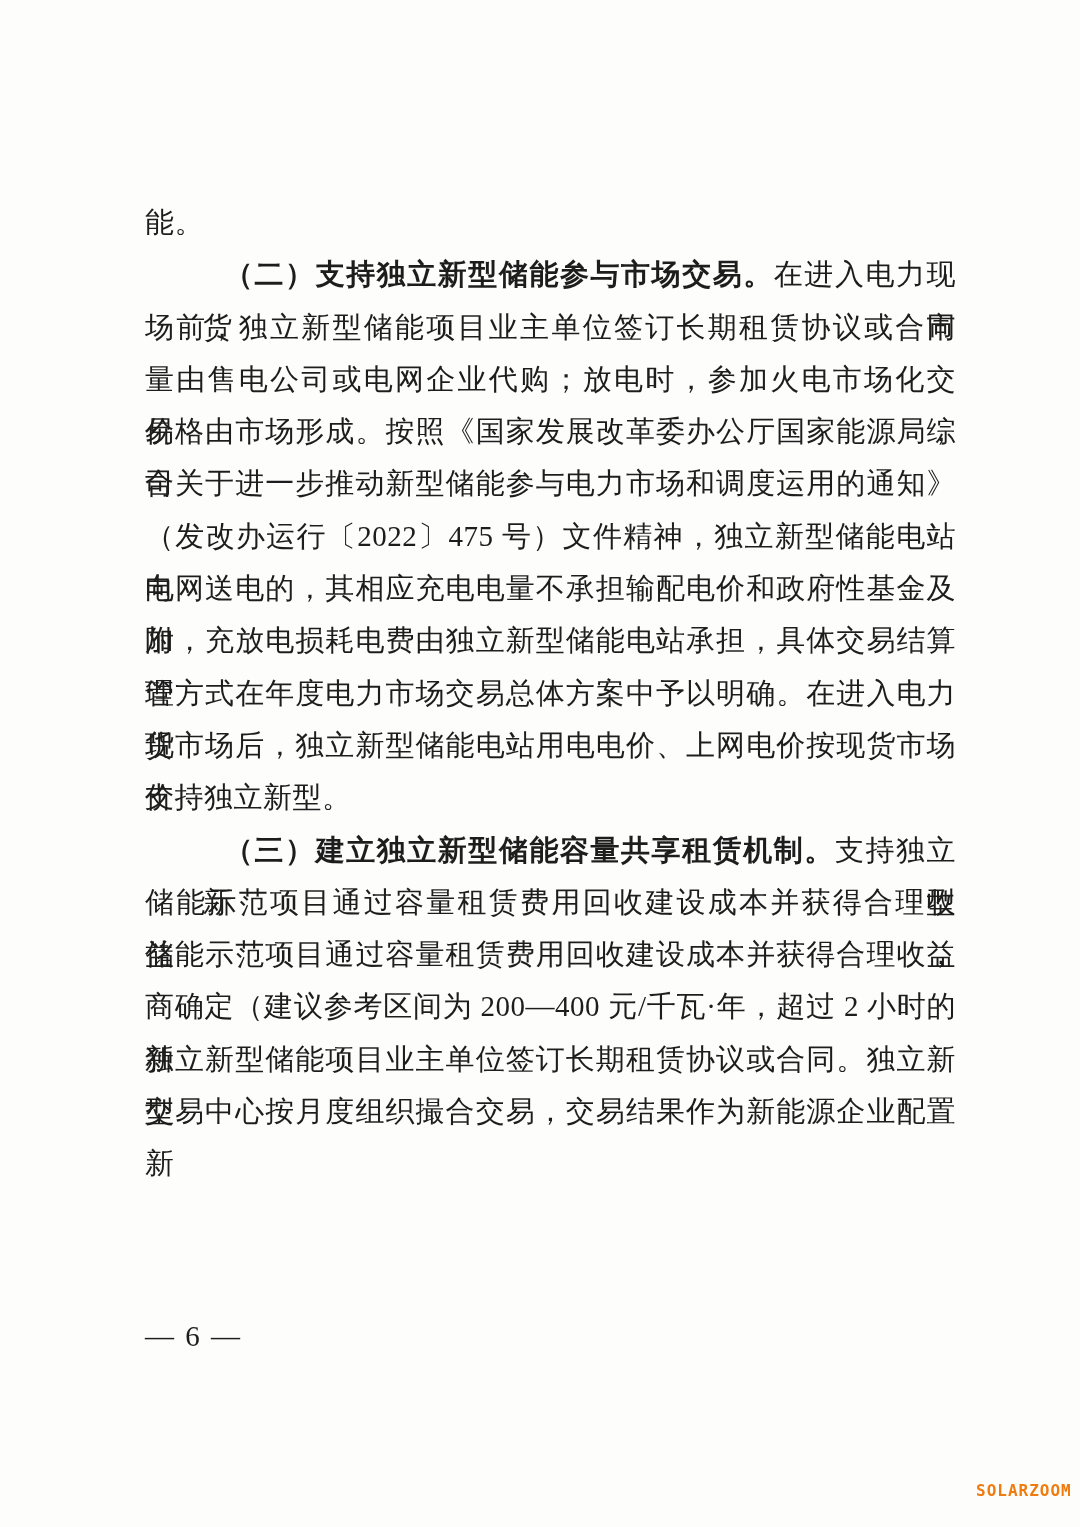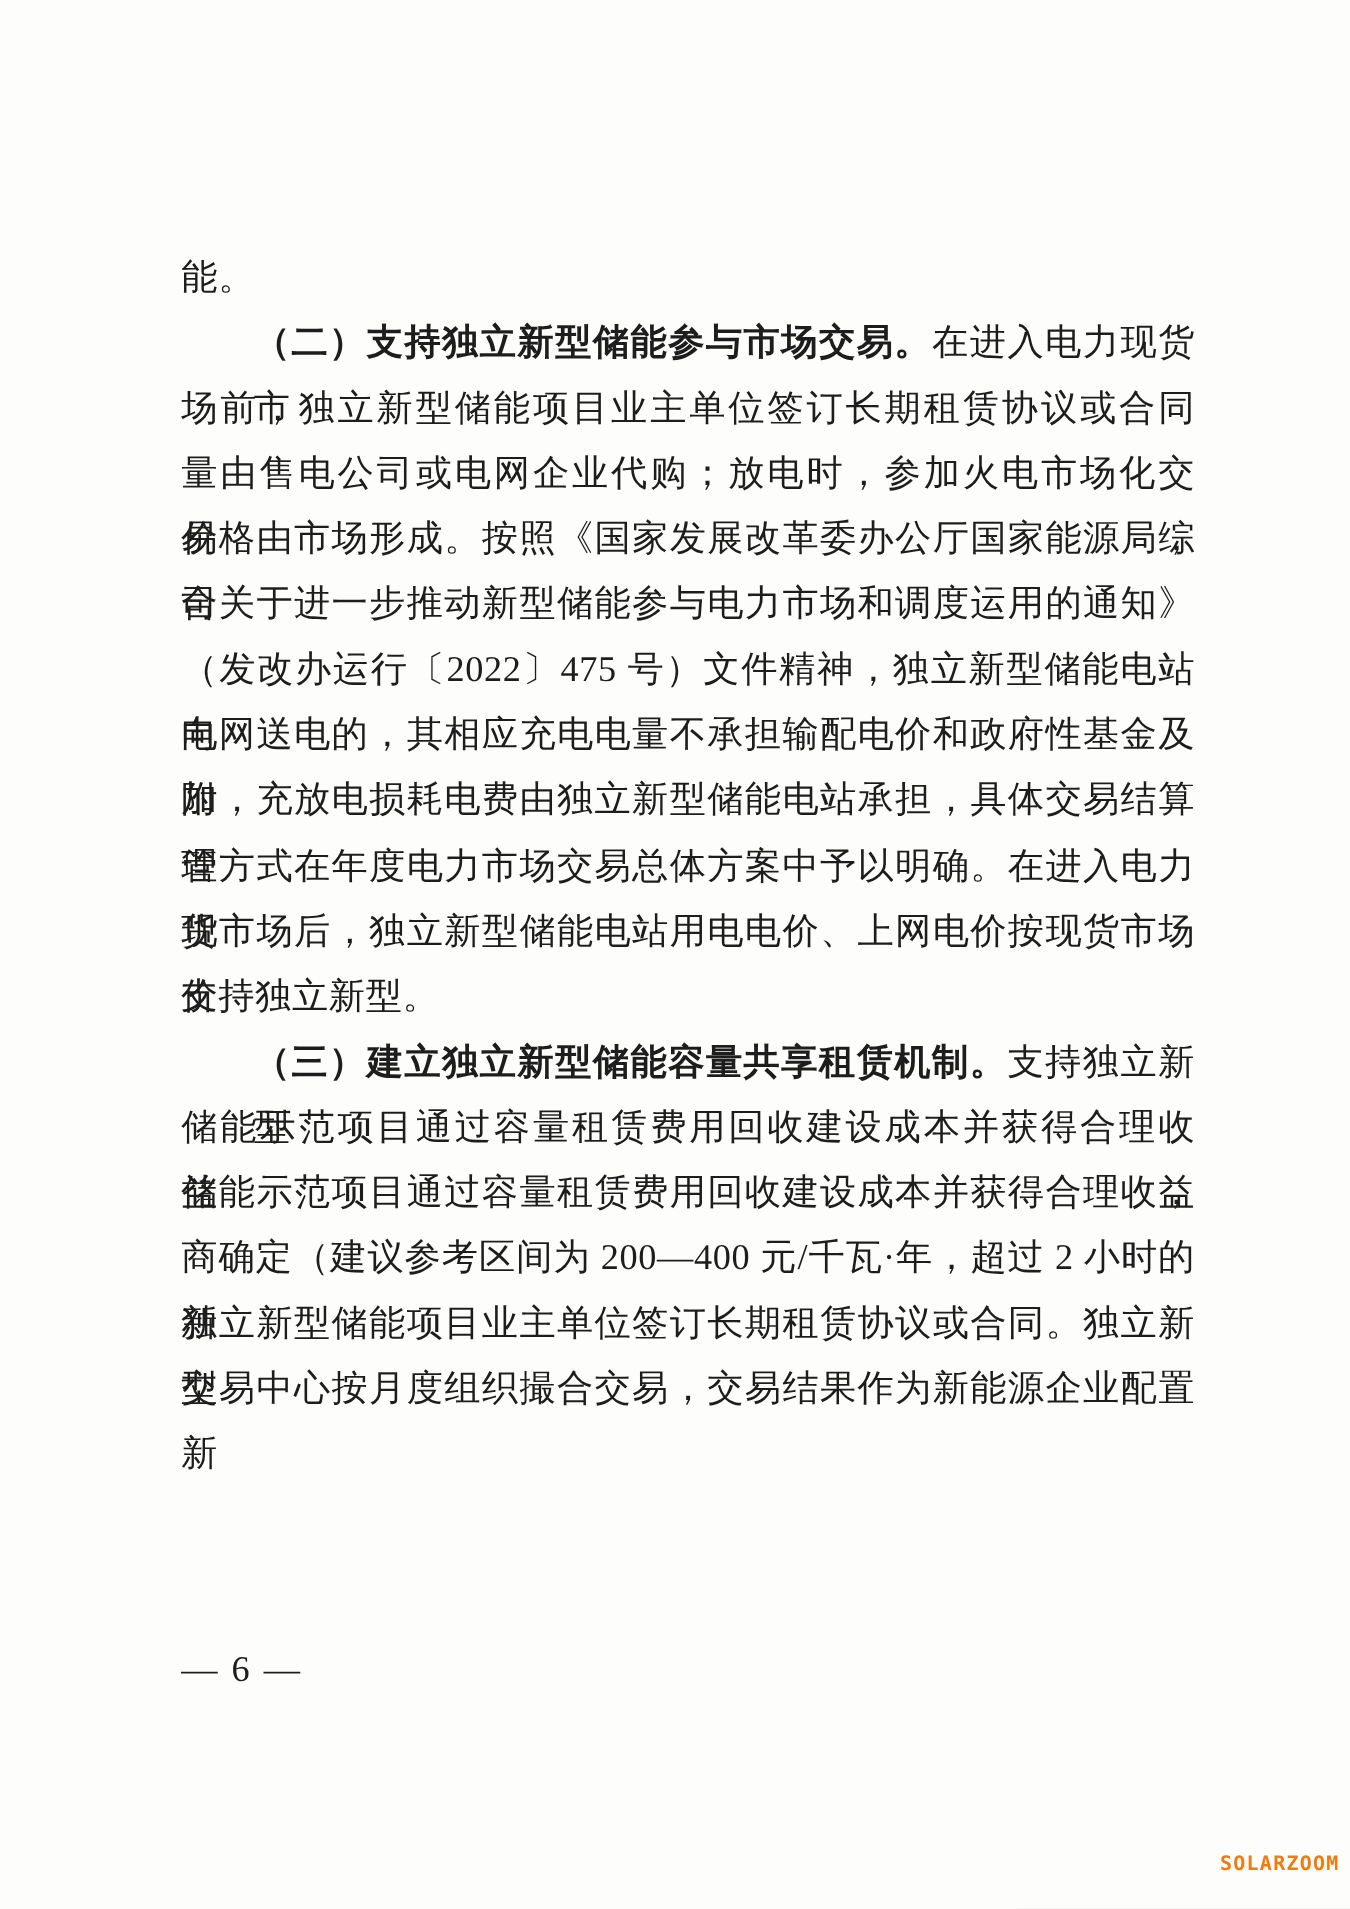--- a/index.html
+++ b/index.html
@@ -33,20 +33,21 @@
     text-align-last: left;
     overflow: visible;
   }
   .line.fill {
     white-space: normal;
     text-align: justify;
     text-align-last: justify;
   }
   .line .bold {
     font-weight: 700;
+    margin-left: 21px;
   }
   .page-number {
     position: absolute;
     left: 145px;
     top: 1316px;
     font-size: 29px;
     line-height: 40px;
     letter-spacing: 2px;
     color: #1d1d1d;
   }

